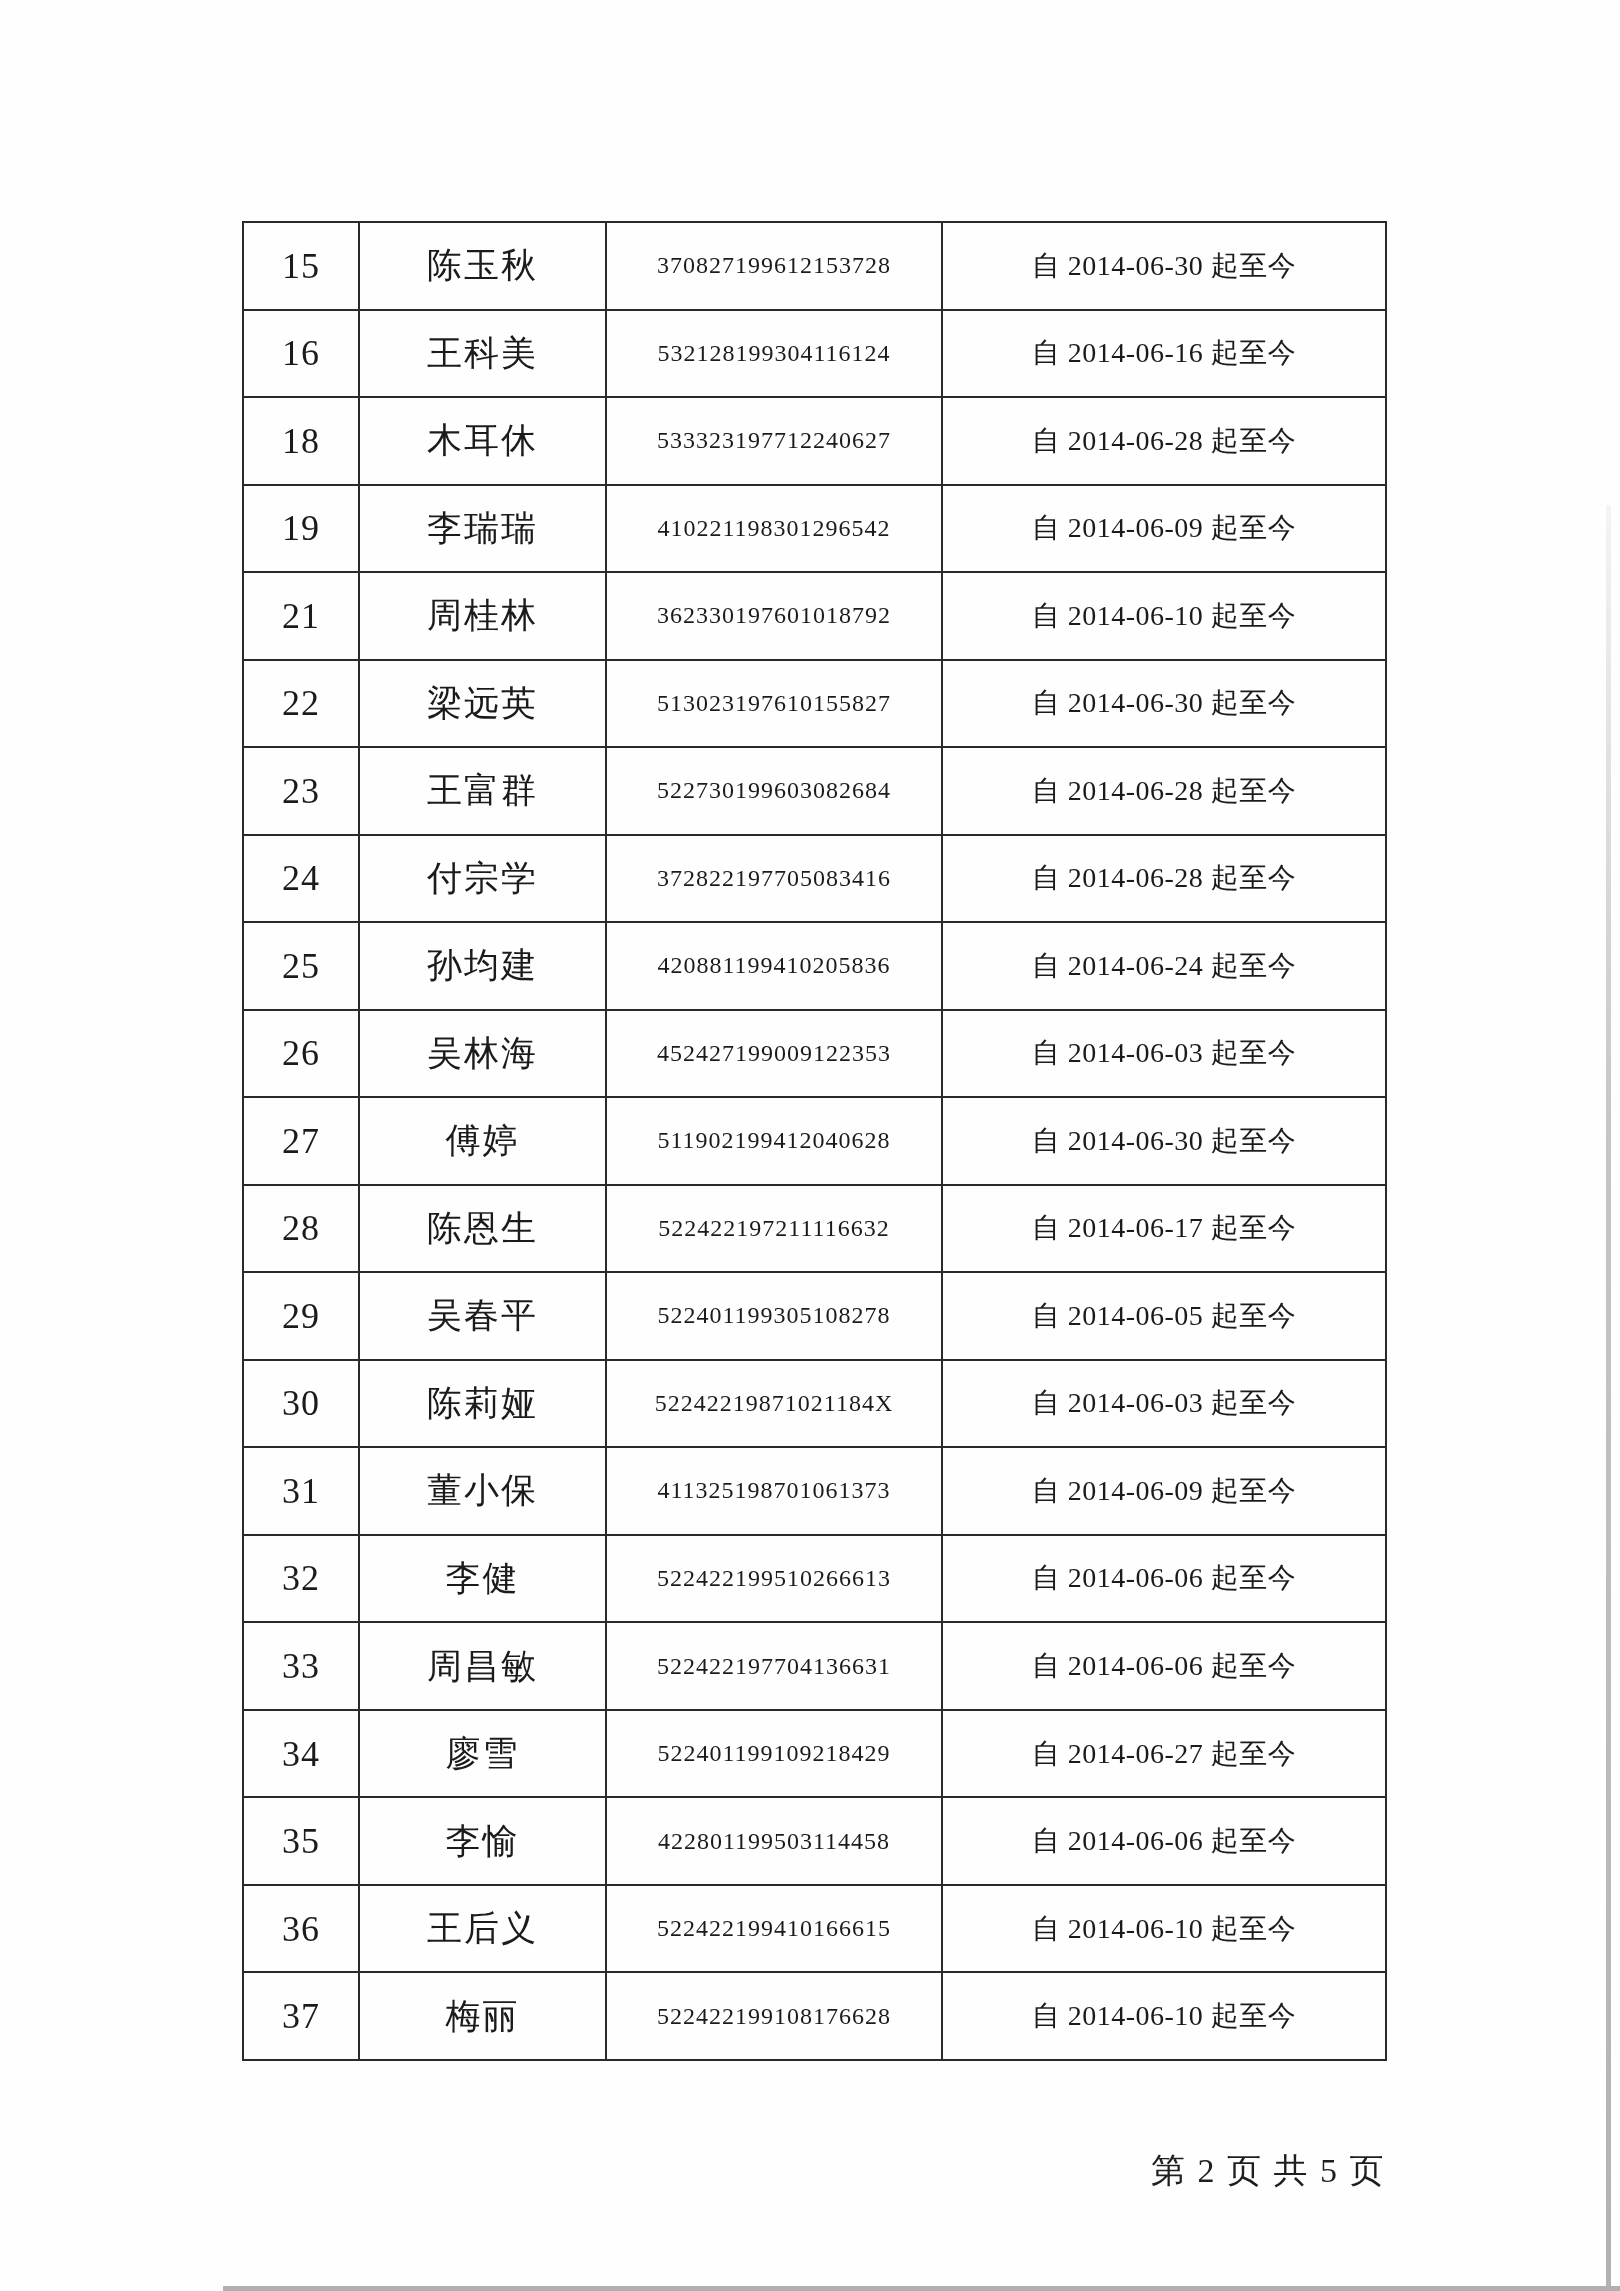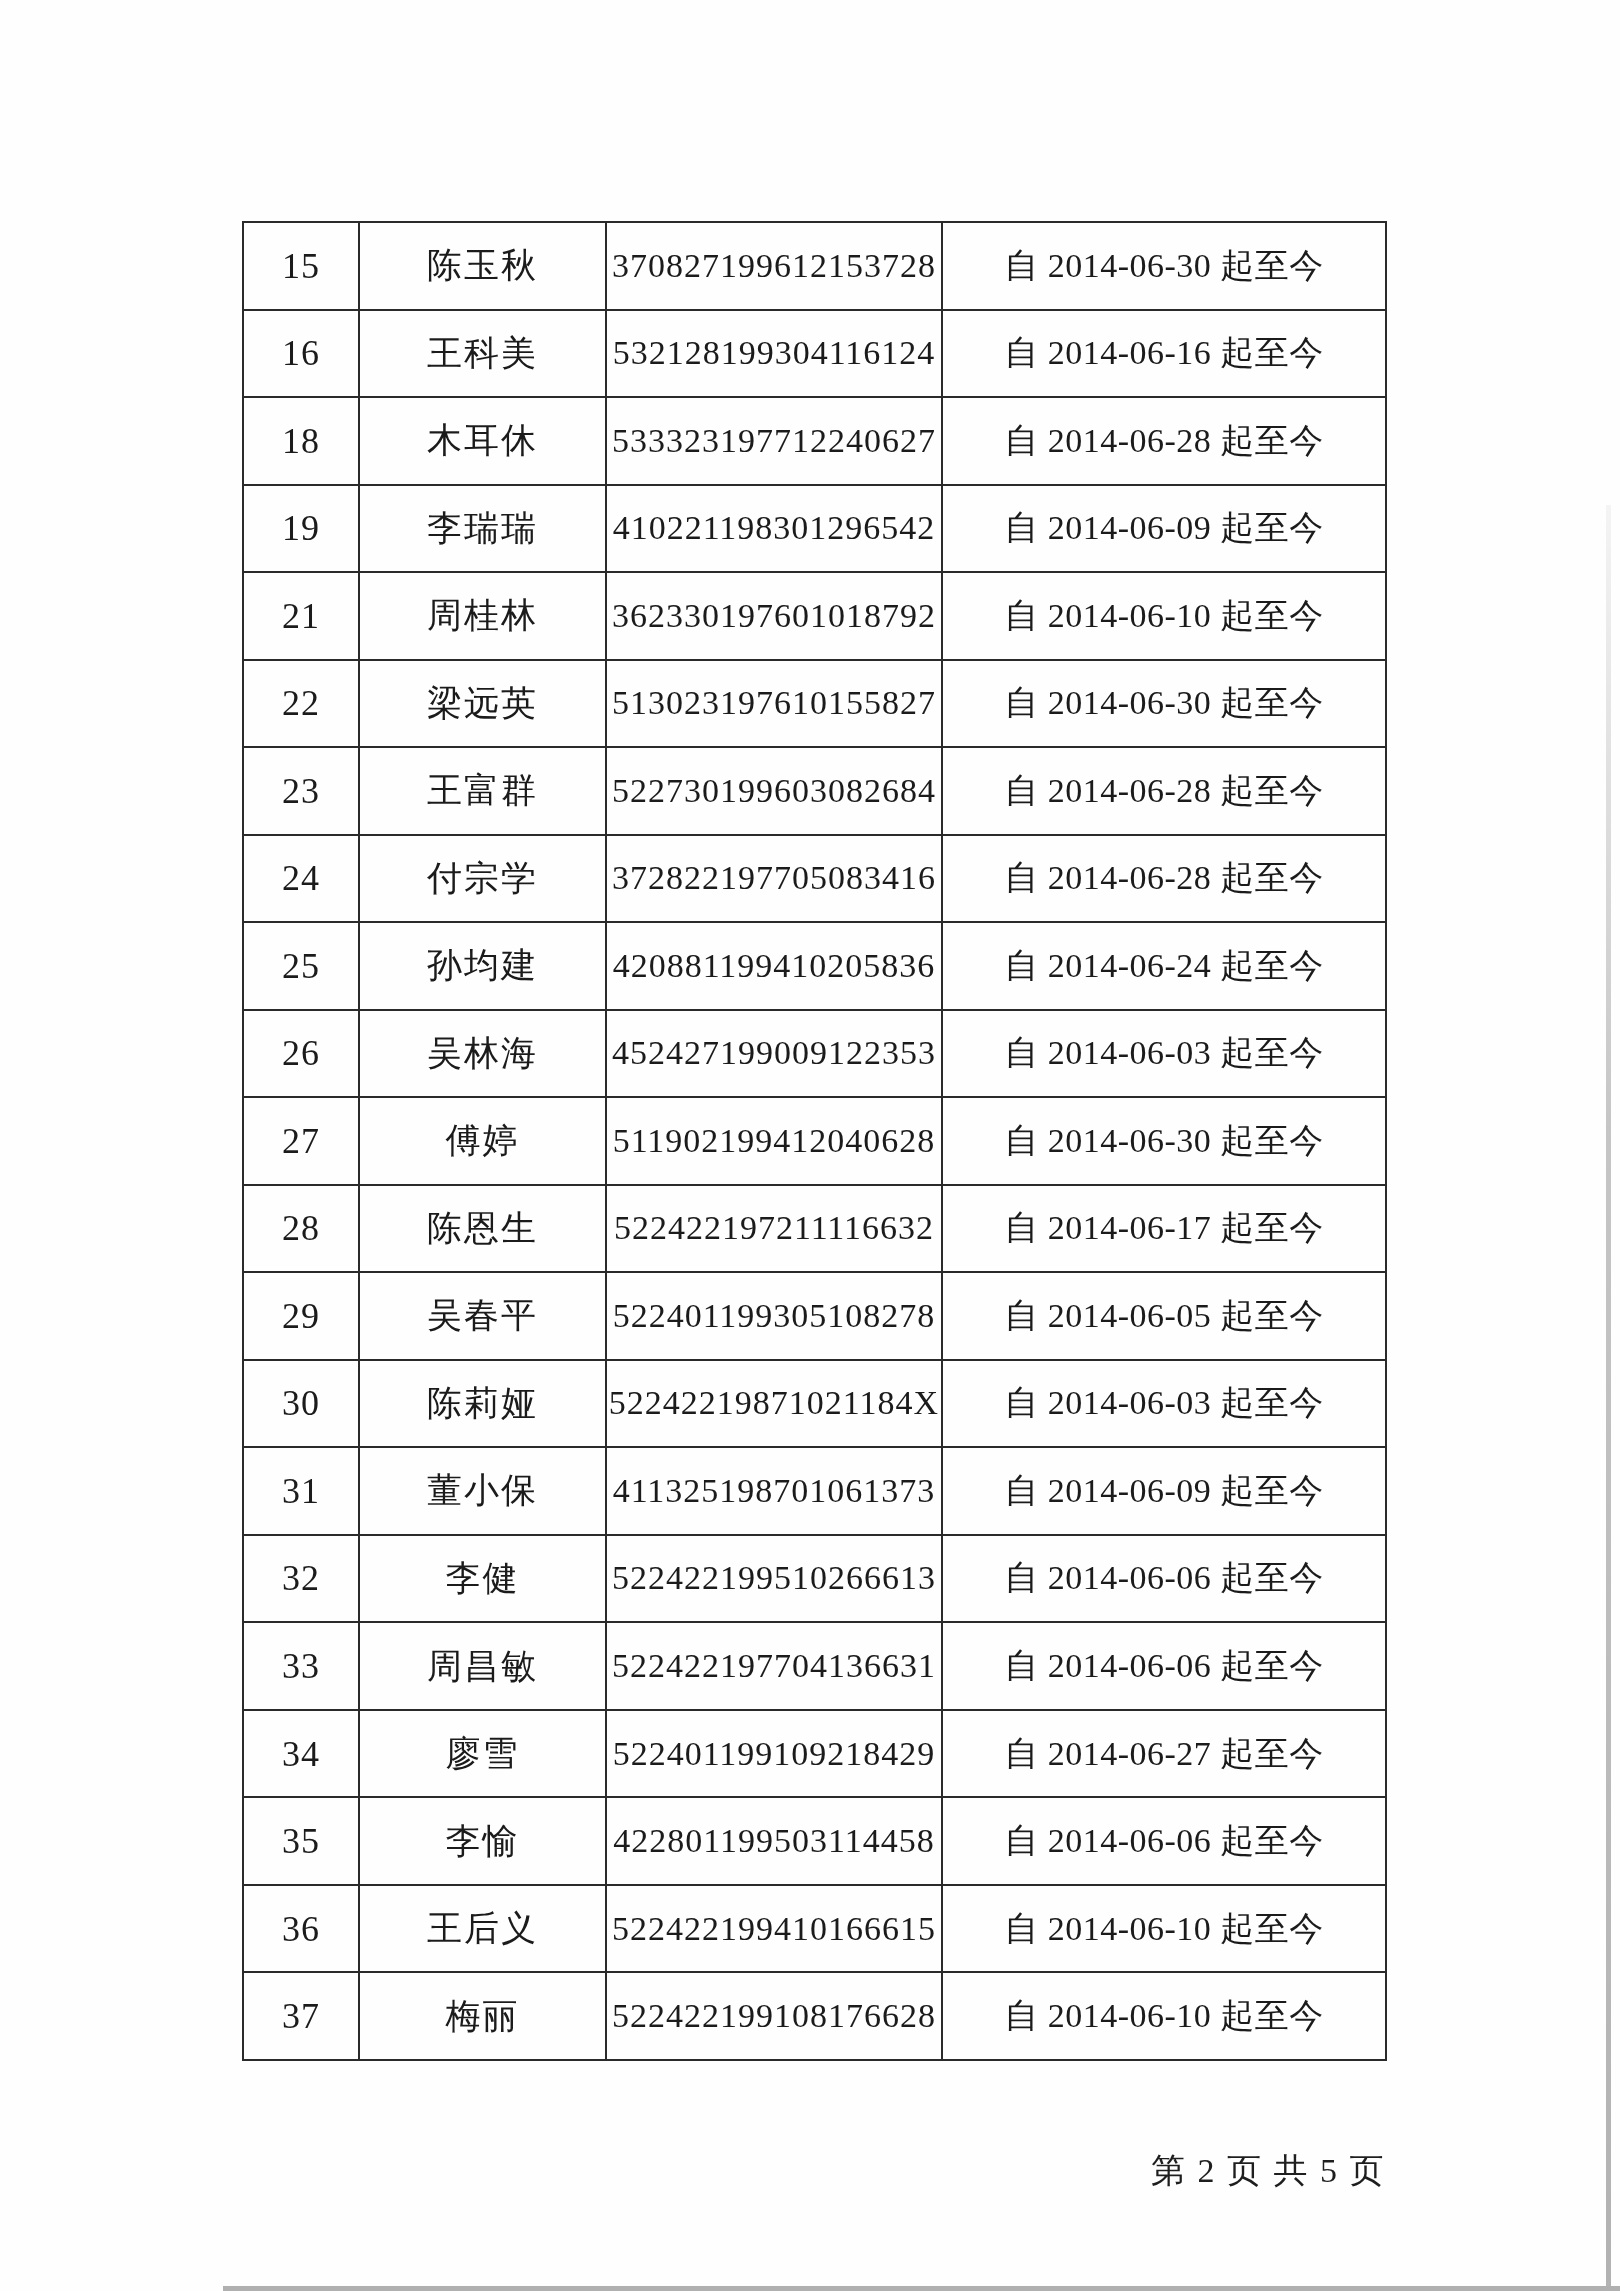--- a/index.html
+++ b/index.html
@@ -22,22 +22,22 @@
     border:2px solid #2a2a2a;
     text-align:center;
     vertical-align:middle;
     padding:0;
     overflow:hidden;
     white-space:nowrap;
   }
   table.roster{border:2.9px solid #262626;padding-left:13px;}
   td.c-no{font-size:36px;letter-spacing:1px;}
   td.c-name{font-size:35px;letter-spacing:2px;margin-top:6px;}
-  td.c-id{font-size:34px;letter-spacing:1px;}
-  td.c-period{font-size:34px;letter-spacing:0.5px;}
+  td.c-id{font-size:24px;letter-spacing:1px;}
+  td.c-period{font-size:28px;letter-spacing:0.5px;}
   .footer{
     position:absolute;
     left:1127px;top:2148px;
     font-size:34px;
     letter-spacing:2px;
     color:#1e1e1e;
     white-space:nowrap;
     margin-left:24px;
   }
   .scan-edge-line{

